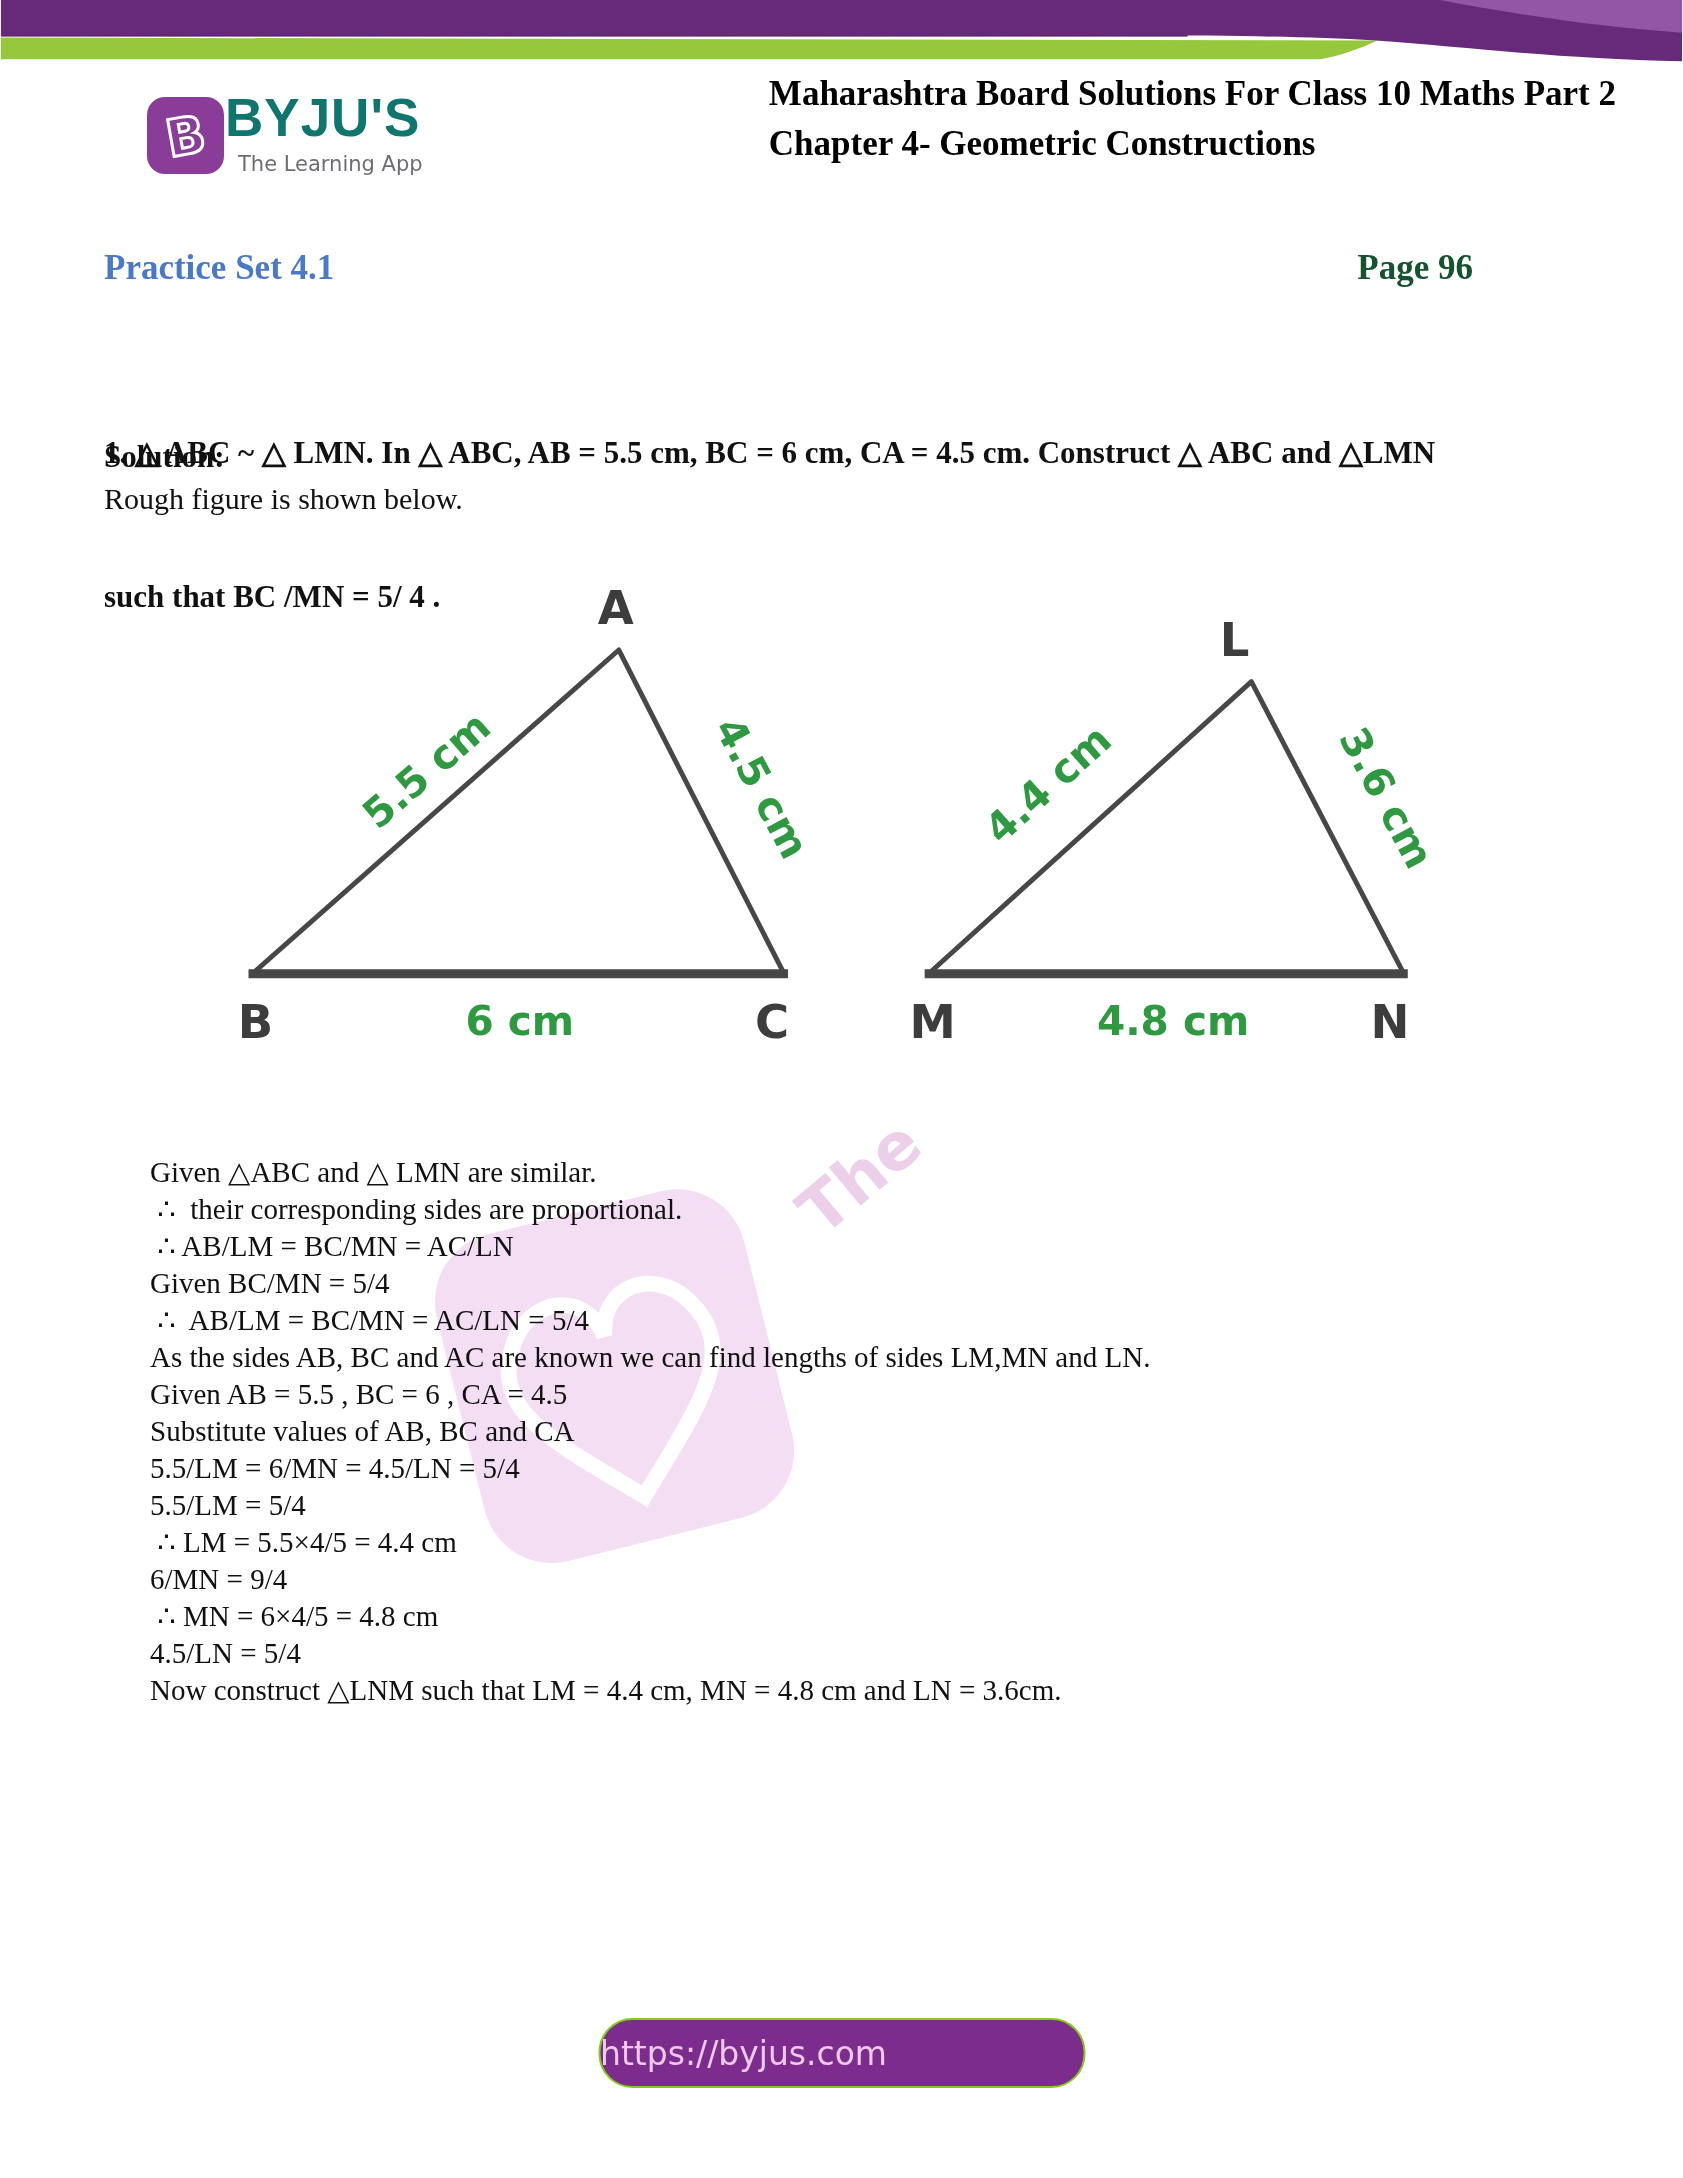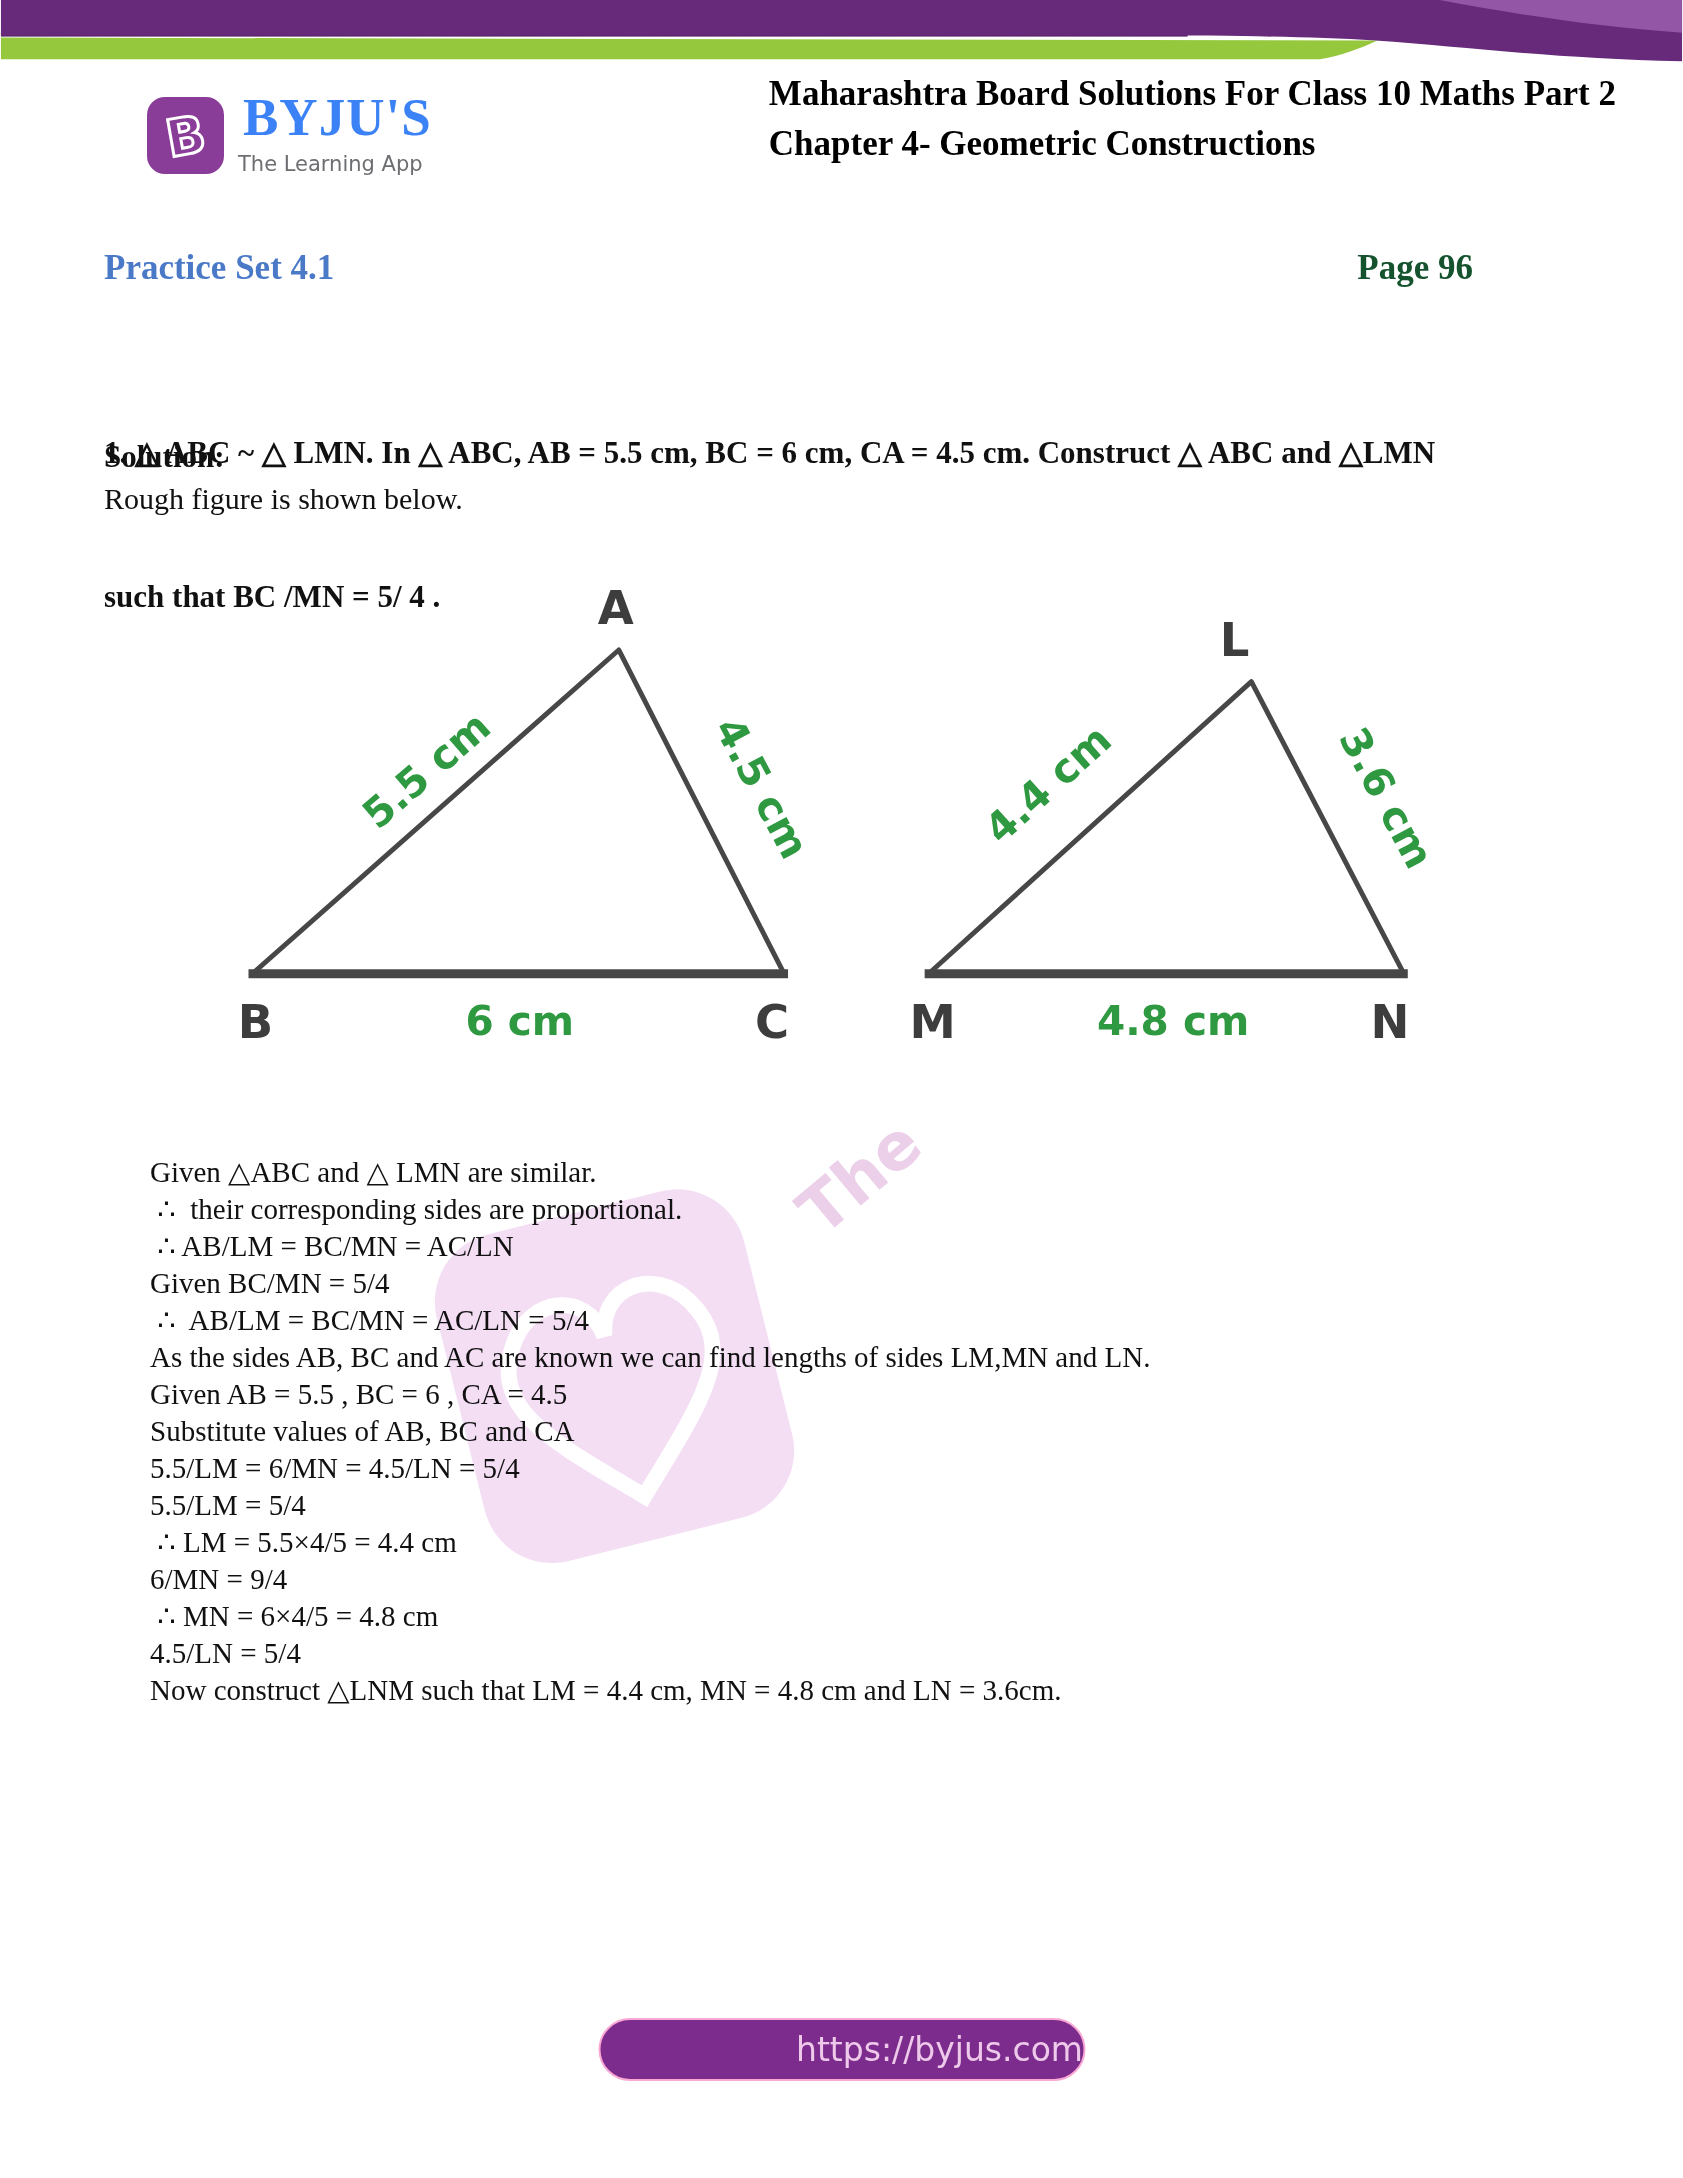--- a/index.html
+++ b/index.html
@@ -8,22 +8,22 @@
   .abs{position:absolute;}
 
   
   #header-svg{left:0;top:0;width:1683px;height:89px;}
 
   
   .logo{left:147px;top:97px;width:317px;height:99px;}
   .logo-icon{position:absolute;left:0;top:0;width:77px;height:77px;border-radius:18px;
              background:#8a3d98;}
   .logo-icon svg{position:absolute;left:0;top:0;}
-  .brand-name{position:absolute;left:96px;top:-10px;font-family:Liberation Serif, serif;
-              font-weight:bold;font-size:53px;color:#3b82f6;letter-spacing:1px;}
+  .brand-name{position:absolute;left:78px;top:-10px;font-family:Liberation Sans, sans-serif;
+              font-weight:bold;font-size:53px;color:#0f766e;letter-spacing:1px;}
   .brand-tagline{position:absolute;left:91px;top:55px;font-family:"DejaVu Sans",sans-serif;
                  font-size:21px;color:#6d6e71;}
 
   
   .doc-title{right:67px;top:69px;text-align:left;font-weight:bold;font-size:35px;
              line-height:50px;color:#000;}
   .practice{left:104px;top:248px;font-weight:bold;font-size:35px;color:#4a79c7;}
   .pagenum{right:210px;top:248px;font-weight:bold;font-size:35px;color:#14532d;}
 
   .question{left:104px;top:333px;width:1406px;font-weight:bold;font-size:31px;
@@ -40,23 +40,23 @@
 
   
   #watermark-svg{left:347px;top:1109px;width:634px;height:475px;z-index:0;}
   .wm-the{font-family:"DejaVu Sans",sans-serif;font-weight:bold;font-size:66px;fill:#eccfe9;}
 
   
   .sol-lines{left:104px;top:1154px;width:1436px;font-size:29px;line-height:37px;z-index:1;}
   .sol-lines div{white-space:pre-wrap;margin-left:46px;}
 
   
-  .footer-btn{left:50%;top:2018px;transform:translateX(-50%);width:487px;height:63px;
+  .footer-btn{left:50%;top:2018px;transform:translateX(-50%);width:487px;height:70px;
               background:#7b2c8c;border-radius:34px;display:flex;align-items:center;
-              justify-content:flex-end;border:2px solid #f9a8d4;box-sizing:border-box;}
+              justify-content:flex-start;border:2px solid #84cc16;box-sizing:border-box;}
   .footer-btn span{font-family:"DejaVu Sans",sans-serif;font-size:33px;color:#eec9ea;}
 </style>
 </head>
 <body>
 
 <svg id="header-svg" class="abs" viewBox="0 0 1700 90" xmlns="http://www.w3.org/2000/svg">
   <path d="M0,38 L1392,41 C1372,50 1356,56 1334,60 L0,60 Z" fill="#95c83d"></path>
   <rect x="0" y="32" width="1200" height="5" fill="#561f66"></rect>
   <path d="M0,0 L1700,0 L1700,62 C1565,59 1478,47 1390,41 C1322,37 1252,36 1150,36 L0,36 Z" fill="#672a7a"></path>
   <path d="M1455,0 C1530,14 1610,27 1700,33 L1700,0 Z" fill="#9355a6"></path>

